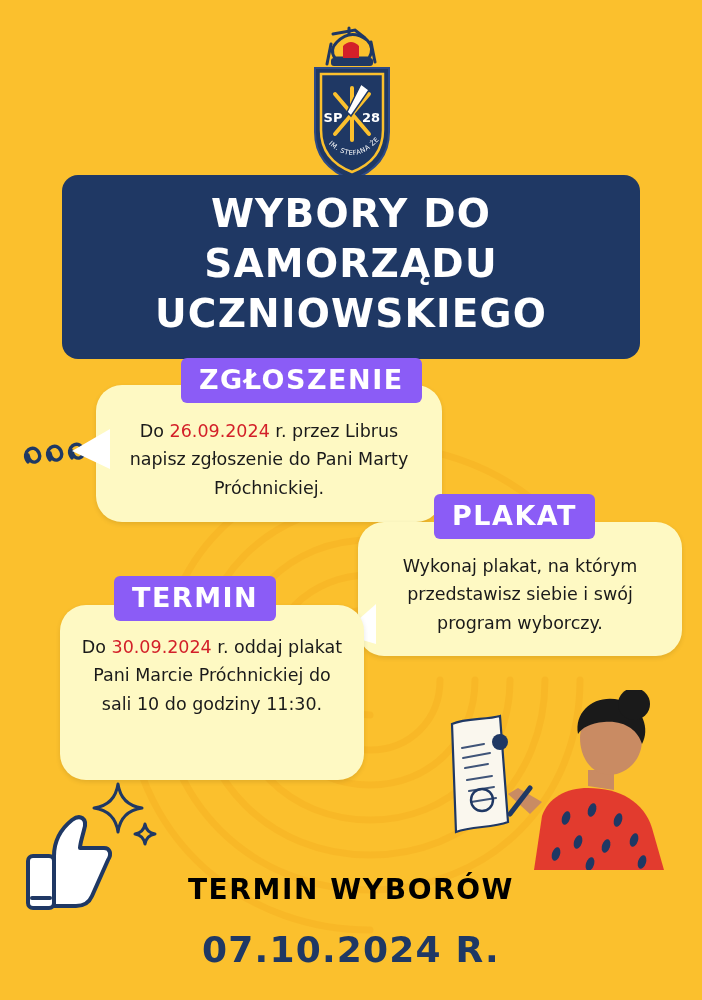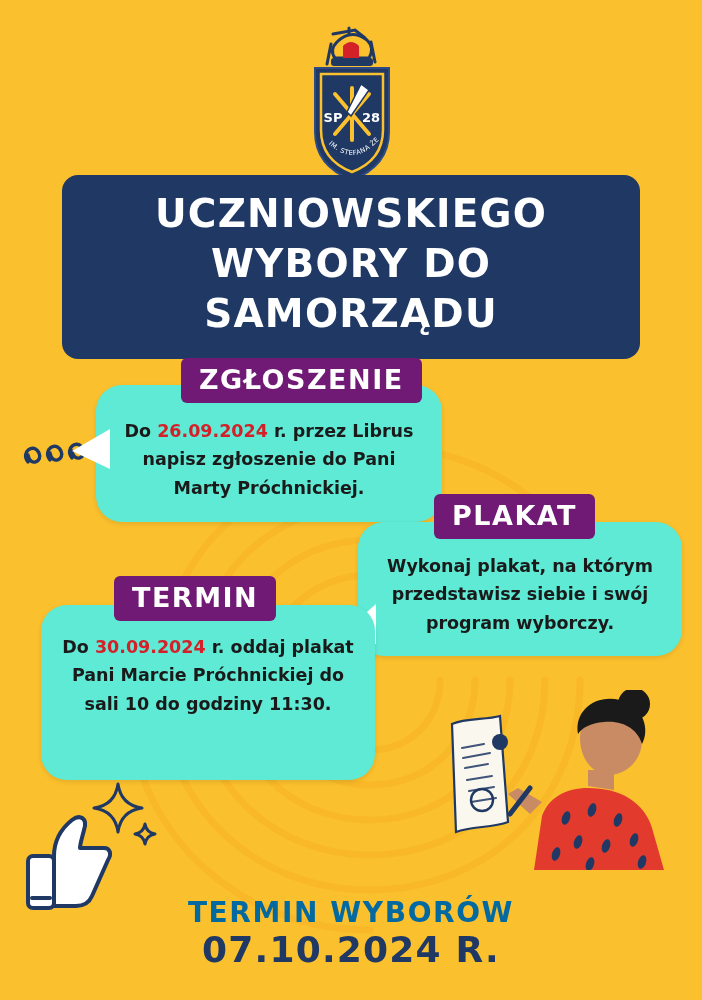--- a/index.html
+++ b/index.html
@@ -59,40 +59,39 @@
     font-weight: bold;
     font-size: 39px;
     letter-spacing: 1.2px;
     line-height: 1.28;
     text-transform: uppercase;
   }
 
   
   .bubble {
     position: absolute;
-    background: #5eead4;
+    background: #fef9c3;
     border-radius: 26px;
     box-shadow: 0 2px 5px rgba(0,0,0,0.10);
     box-sizing: border-box;
-    font-weight: bold;
   }
   .bubble .body {
     color: #1a1a1a;
     font-size: 17.5px;
     line-height: 1.62;
     text-align: center;
   }
   .bubble .body .hl {
     color: #D32029;
   }
 
   
   .chip {
     position: absolute;
-    background: #701a75;
+    background: #8b5cf6;
     color: #FFFFFF;
     font-weight: bold;
     font-size: 27px;
     letter-spacing: 1.5px;
     padding: 6px 18px 8px 18px;
     border-radius: 6px;
     text-transform: uppercase;
     white-space: nowrap;
   }
 
@@ -116,52 +115,52 @@
     height: 134px;
     padding: 30px 20px 12px 20px;
   }
   #chip-plakat {
     left: 434px;
     top: 494px;
     text-align: center;
   }
   
   #bubble-termin {
-    left: 41px;
+    left: 60px;
     top: 605px;
-    width: 334px;
+    width: 304px;
     height: 175px;
     padding: 28px 18px 0 18px;
   }
   #chip-termin {
     left: 114px;
     top: 576px;
   }
 
   
   .footer {
     position: absolute;
     left: 0;
     right: 0;
     bottom: 30px;
     text-align: center;
   }
   .footer .f1 {
-    color: #0369a1;
+    color: #000000;
     font-weight: bold;
     font-size: 28px;
     letter-spacing: 1.6px;
     text-transform: uppercase;
   }
   .footer .f2 {
     color: #1F3864;
     font-weight: bold;
     font-size: 36px;
     letter-spacing: 1.2px;
-    margin-top: 0;
+    margin-top: 23px;
   }
 
   
   .doodle { position: absolute; pointer-events: none; }
   #doodle-spiral { left: 16px; top: 432px; width: 76px; height: 56px; }
   #doodle-sparkle { left: 88px; top: 778px; width: 70px; height: 70px; }
   #thumbs-up { left: 18px; top: 810px; width: 96px; height: 108px; }
   #illustration { left: 438px; top: 690px; width: 256px; height: 180px; }
 </style>
 </head>
@@ -207,22 +206,22 @@
       <text x="42" y="98" fill="#FFFFFF" font-size="13" font-weight="bold" font-family="DejaVu Sans, sans-serif" text-anchor="middle">SP</text>
       <text x="80" y="98" fill="#FFFFFF" font-size="13" font-weight="bold" font-family="DejaVu Sans, sans-serif" text-anchor="middle">28</text>
       <path id="arcpath" d="M34 116 Q61 146 88 116" fill="none"></path>
       <text fill="#FFFFFF" font-size="6.6" font-family="DejaVu Sans, sans-serif" letter-spacing="0.5">
         <textPath href="#arcpath" startOffset="8%">IM. STEFANA ŻEROMSKIEGO</textPath>
       </text>
     </svg>
   </div>
 
   <div class="title-banner">
+    <div class="title-line">WYBORY DO SAMORZĄDU</div>
     <div class="title-line">UCZNIOWSKIEGO</div>
-    <div class="title-line">WYBORY DO SAMORZĄDU</div>
   </div>
 
   <svg class="doodle" id="doodle-spiral" viewBox="0 0 76 56" aria-hidden="true">
     <g fill="none" stroke="#1F3864" stroke-width="3.4" stroke-linecap="round">
       <path d="M12 30 c-8 -10 6 -20 11 -9 c4 9 -9 14 -11 2"></path>
       <path d="M34 28 c-8 -10 6 -20 11 -9 c4 9 -9 14 -11 2"></path>
       <path d="M56 26 c-8 -10 6 -20 11 -9 c4 9 -9 14 -11 2"></path>
     </g>
   </svg>
 

